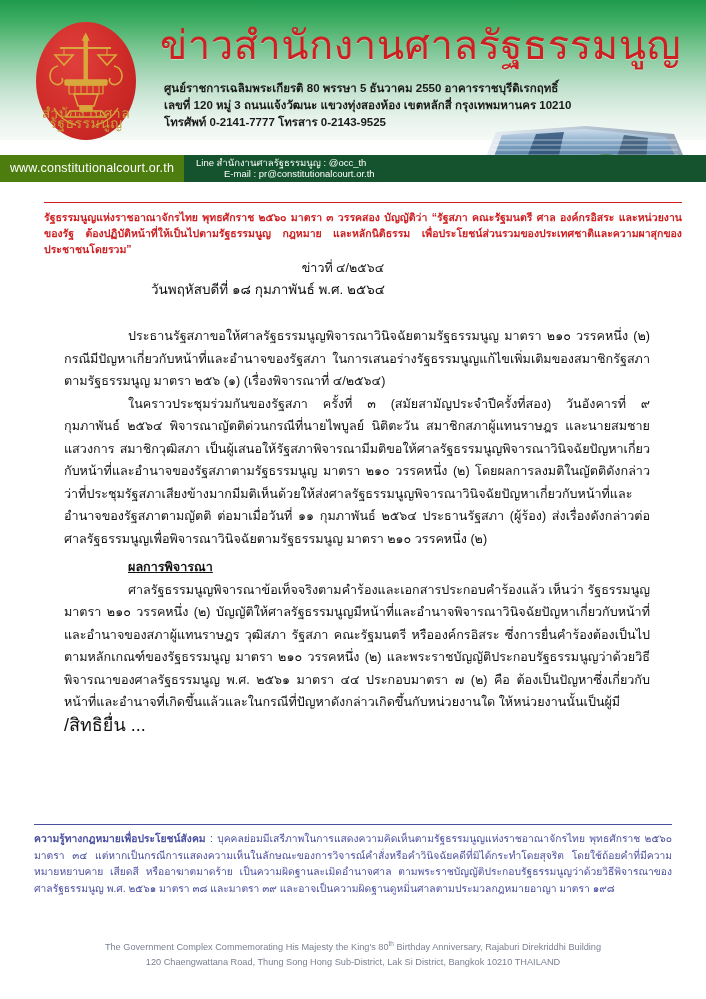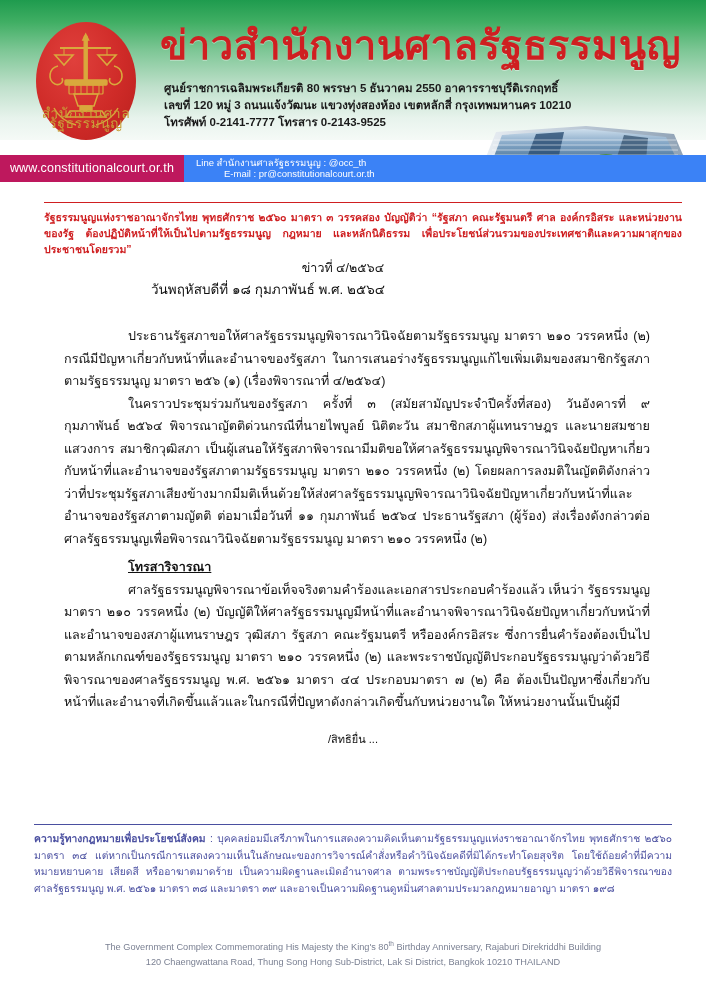--- a/index.html
+++ b/index.html
@@ -73,21 +73,21 @@
     line-height: 10px;
   }
 
   
   .banner-title {
     position: absolute;
     left: 160px; top: 22px;
     font-size: 40px;
     line-height: 46px;
     color: #cf1f21;
-    font-weight: bold;
+    font-weight: normal;
     letter-spacing: .5px;
     white-space: nowrap;
     text-shadow: 0 1px 0 rgba(255,255,255,.4);
     text-align: center;
   }
   .banner-lines {
     position: absolute;
     left: 164px; top: 80px;
     color: #1a1a1a;
     font-size: 11.5px;
@@ -106,32 +106,32 @@
   
   .contactbar {
     position: absolute;
     left: 0; top: 155px;
     width: 706px; height: 27px;
   }
   .contact-red {
     position: absolute;
     left: 0; top: 0;
     width: 184px; height: 27px;
-    background: #be185d;
+    background: #4d7c0f;
     color: #ffffff;
     font-size: 12.5px;
     line-height: 27px;
     text-align: center;
     letter-spacing: .2px;
   }
   .contact-blue {
     position: absolute;
     left: 184px; top: 0;
     width: 522px; height: 27px;
-    background: #3b82f6;
+    background: #14532d;
     color: #ffffff;
   }
   .contact-blue .l {
     position: absolute;
     left: 12px;
     font-size: 9.5px;
     line-height: 12px;
     white-space: nowrap;
   }
   .contact-blue .l1 { top: 2px; }
@@ -195,23 +195,22 @@
   .p.gap { margin-top: 9px; }
   .subhead {
     margin: 6px 0 0 0;
     text-indent: 64px;
   }
   .subhead span {
     text-decoration: underline;
     font-weight: bold;
   }
   .contnote {
-    margin-top: 14px;
-    text-align: center;
-    font-size: 11px;
+    text-align: left;
+    font-size: 18px;
     padding-right: 8px;
   }
 
   
   .legal {
     position: absolute;
     left: 34px; top: 824px;
     width: 638px;
   }
   .legal hr {
@@ -330,21 +329,21 @@
   <hr class="top">
   <div class="intro-text">รัฐธรรมนูญแห่งราชอาณาจักรไทย พุทธศักราช ๒๕๖๐ มาตรา ๓ วรรคสอง บัญญัติว่า “รัฐสภา คณะรัฐมนตรี ศาล องค์กรอิสระ และหน่วยงานของรัฐ ต้องปฏิบัติหน้าที่ให้เป็นไปตามรัฐธรรมนูญ กฎหมาย และหลักนิติธรรม เพื่อประโยชน์ส่วนรวมของประเทศชาติและความผาสุกของประชาชนโดยรวม”</div>
 </div>
 
 <div class="newsno">ข่าวที่  ๔/๒๕๖๔</div>
 <div class="newsdate">วันพฤหัสบดีที่  ๑๘  กุมภาพันธ์  พ.ศ.  ๒๕๖๔</div>
 
 <div class="body-wrap">
   <p class="p gap">ประธานรัฐสภาขอให้ศาลรัฐธรรมนูญพิจารณาวินิจฉัยตามรัฐธรรมนูญ มาตรา ๒๑๐ วรรคหนึ่ง (๒) กรณีมีปัญหาเกี่ยวกับหน้าที่และอำนาจของรัฐสภา ในการเสนอร่างรัฐธรรมนูญแก้ไขเพิ่มเติมของสมาชิกรัฐสภา ตามรัฐธรรมนูญ มาตรา ๒๕๖ (๑) (เรื่องพิจารณาที่ ๔/๒๕๖๔)</p>
   <p class="p">ในคราวประชุมร่วมกันของรัฐสภา ครั้งที่ ๓ (สมัยสามัญประจำปีครั้งที่สอง) วันอังคารที่ ๙ กุมภาพันธ์ ๒๕๖๔ พิจารณาญัตติด่วนกรณีที่นายไพบูลย์ นิติตะวัน สมาชิกสภาผู้แทนราษฎร และนายสมชาย แสวงการ สมาชิกวุฒิสภา เป็นผู้เสนอให้รัฐสภาพิจารณามีมติขอให้ศาลรัฐธรรมนูญพิจารณาวินิจฉัยปัญหาเกี่ยวกับหน้าที่และอำนาจของรัฐสภาตามรัฐธรรมนูญ มาตรา ๒๑๐ วรรคหนึ่ง (๒) โดยผลการลงมติในญัตติดังกล่าวว่าที่ประชุมรัฐสภาเสียงข้างมากมีมติเห็นด้วยให้ส่งศาลรัฐธรรมนูญพิจารณาวินิจฉัยปัญหาเกี่ยวกับหน้าที่และอำนาจของรัฐสภาตามญัตติ ต่อมาเมื่อวันที่ ๑๑ กุมภาพันธ์ ๒๕๖๔ ประธานรัฐสภา (ผู้ร้อง) ส่งเรื่องดังกล่าวต่อศาลรัฐธรรมนูญเพื่อพิจารณาวินิจฉัยตามรัฐธรรมนูญ มาตรา ๒๑๐ วรรคหนึ่ง (๒)</p>
-  <p class="subhead"><span>โทรสาริจารณา</span></p>
+  <p class="subhead"><span>ผลการพิจารณา</span></p>
   <p class="p">ศาลรัฐธรรมนูญพิจารณาข้อเท็จจริงตามคำร้องและเอกสารประกอบคำร้องแล้ว เห็นว่า รัฐธรรมนูญ มาตรา ๒๑๐ วรรคหนึ่ง (๒) บัญญัติให้ศาลรัฐธรรมนูญมีหน้าที่และอำนาจพิจารณาวินิจฉัยปัญหาเกี่ยวกับหน้าที่และอำนาจของสภาผู้แทนราษฎร วุฒิสภา รัฐสภา คณะรัฐมนตรี หรือองค์กรอิสระ ซึ่งการยื่นคำร้องต้องเป็นไปตามหลักเกณฑ์ของรัฐธรรมนูญ มาตรา ๒๑๐ วรรคหนึ่ง (๒) และพระราชบัญญัติประกอบรัฐธรรมนูญว่าด้วยวิธีพิจารณาของศาลรัฐธรรมนูญ พ.ศ. ๒๕๖๑ มาตรา ๔๔ ประกอบมาตรา ๗ (๒) คือ ต้องเป็นปัญหาซึ่งเกี่ยวกับหน้าที่และอำนาจที่เกิดขึ้นแล้วและในกรณีที่ปัญหาดังกล่าวเกิดขึ้นกับหน่วยงานใด ให้หน่วยงานนั้นเป็นผู้มี</p>
   <div class="contnote">/สิทธิยื่น ...</div>
 </div>
 
 <div class="legal">
   <hr>
   <div class="legal-text"><b>ความรู้ทางกฎหมายเพื่อประโยชน์สังคม</b><span> : บุคคลย่อมมีเสรีภาพในการแสดงความคิดเห็นตามรัฐธรรมนูญแห่งราชอาณาจักรไทย พุทธศักราช ๒๕๖๐ มาตรา ๓๔ แต่หากเป็นกรณีการแสดงความเห็นในลักษณะของการวิจารณ์คำสั่งหรือคำวินิจฉัยคดีที่มิได้กระทำโดยสุจริต โดยใช้ถ้อยคำที่มีความหมายหยาบคาย เสียดสี หรืออาฆาตมาดร้าย เป็นความผิดฐานละเมิดอำนาจศาล ตามพระราชบัญญัติประกอบรัฐธรรมนูญว่าด้วยวิธีพิจารณาของศาลรัฐธรรมนูญ พ.ศ. ๒๕๖๑ มาตรา ๓๘ และมาตรา ๓๙ และอาจเป็นความผิดฐานดูหมิ่นศาลตามประมวลกฎหมายอาญา มาตรา ๑๙๘</span></div>
 </div>
 
 <div class="enfooter">

